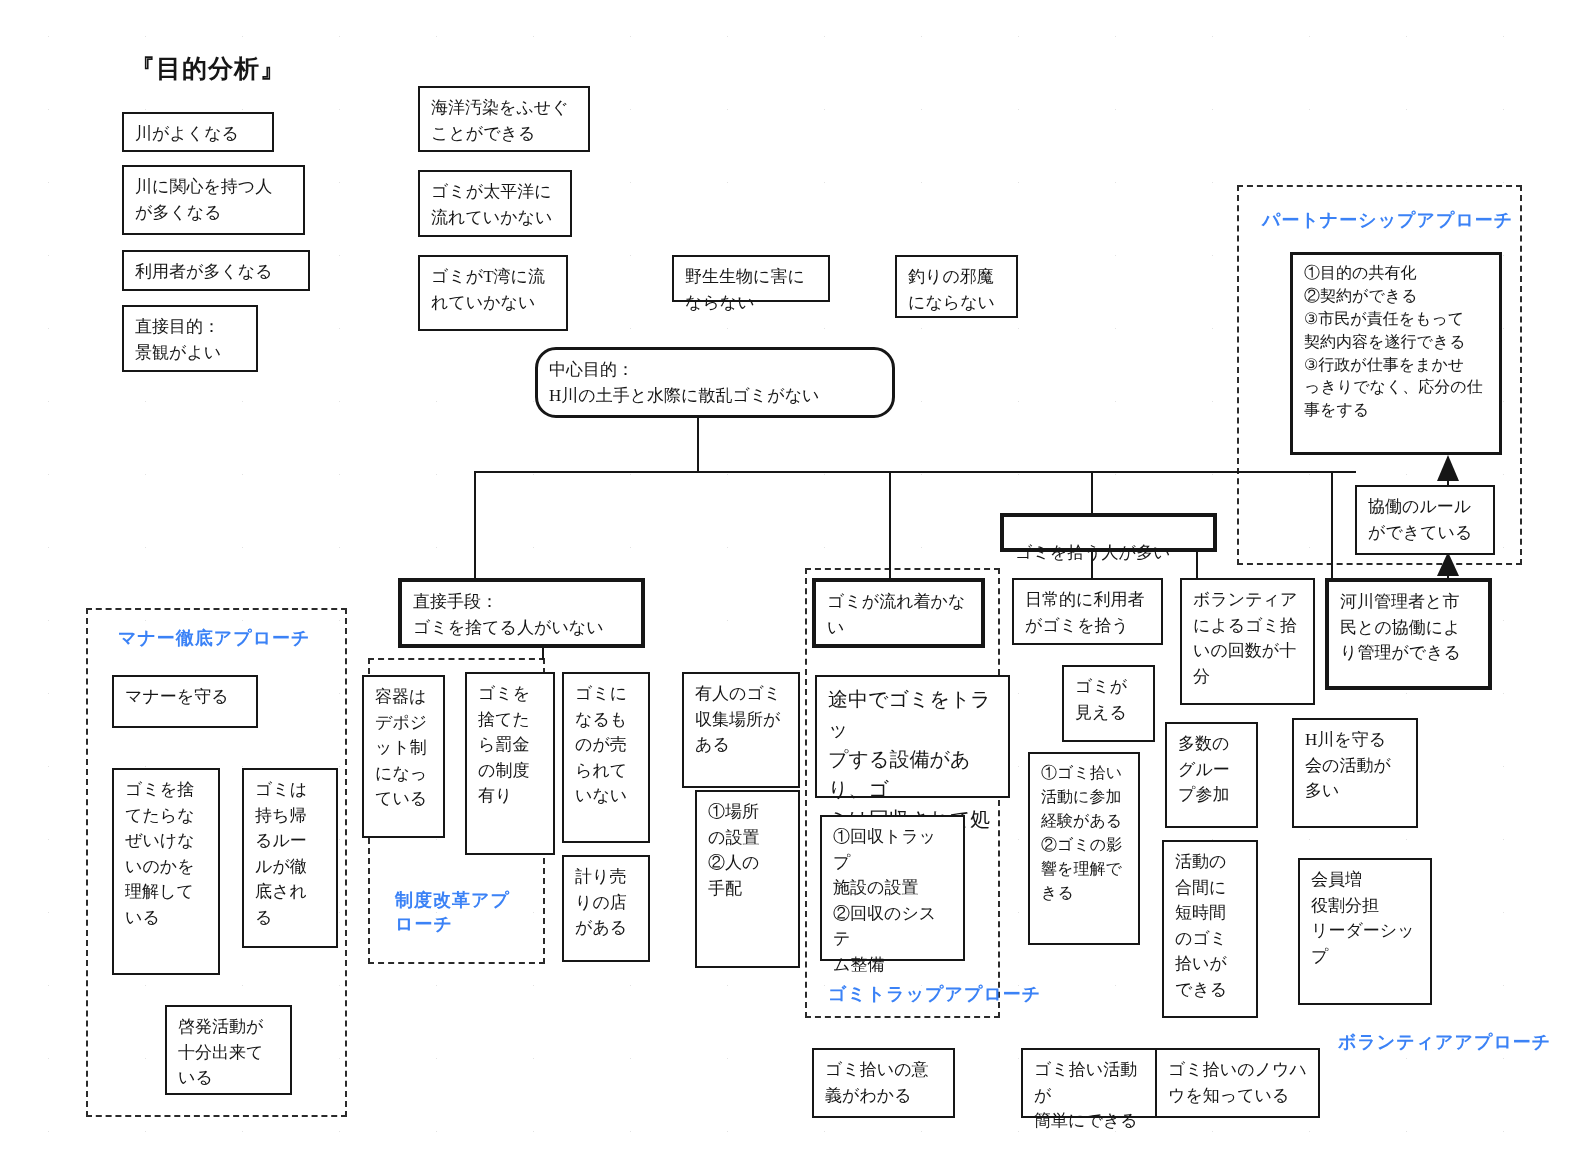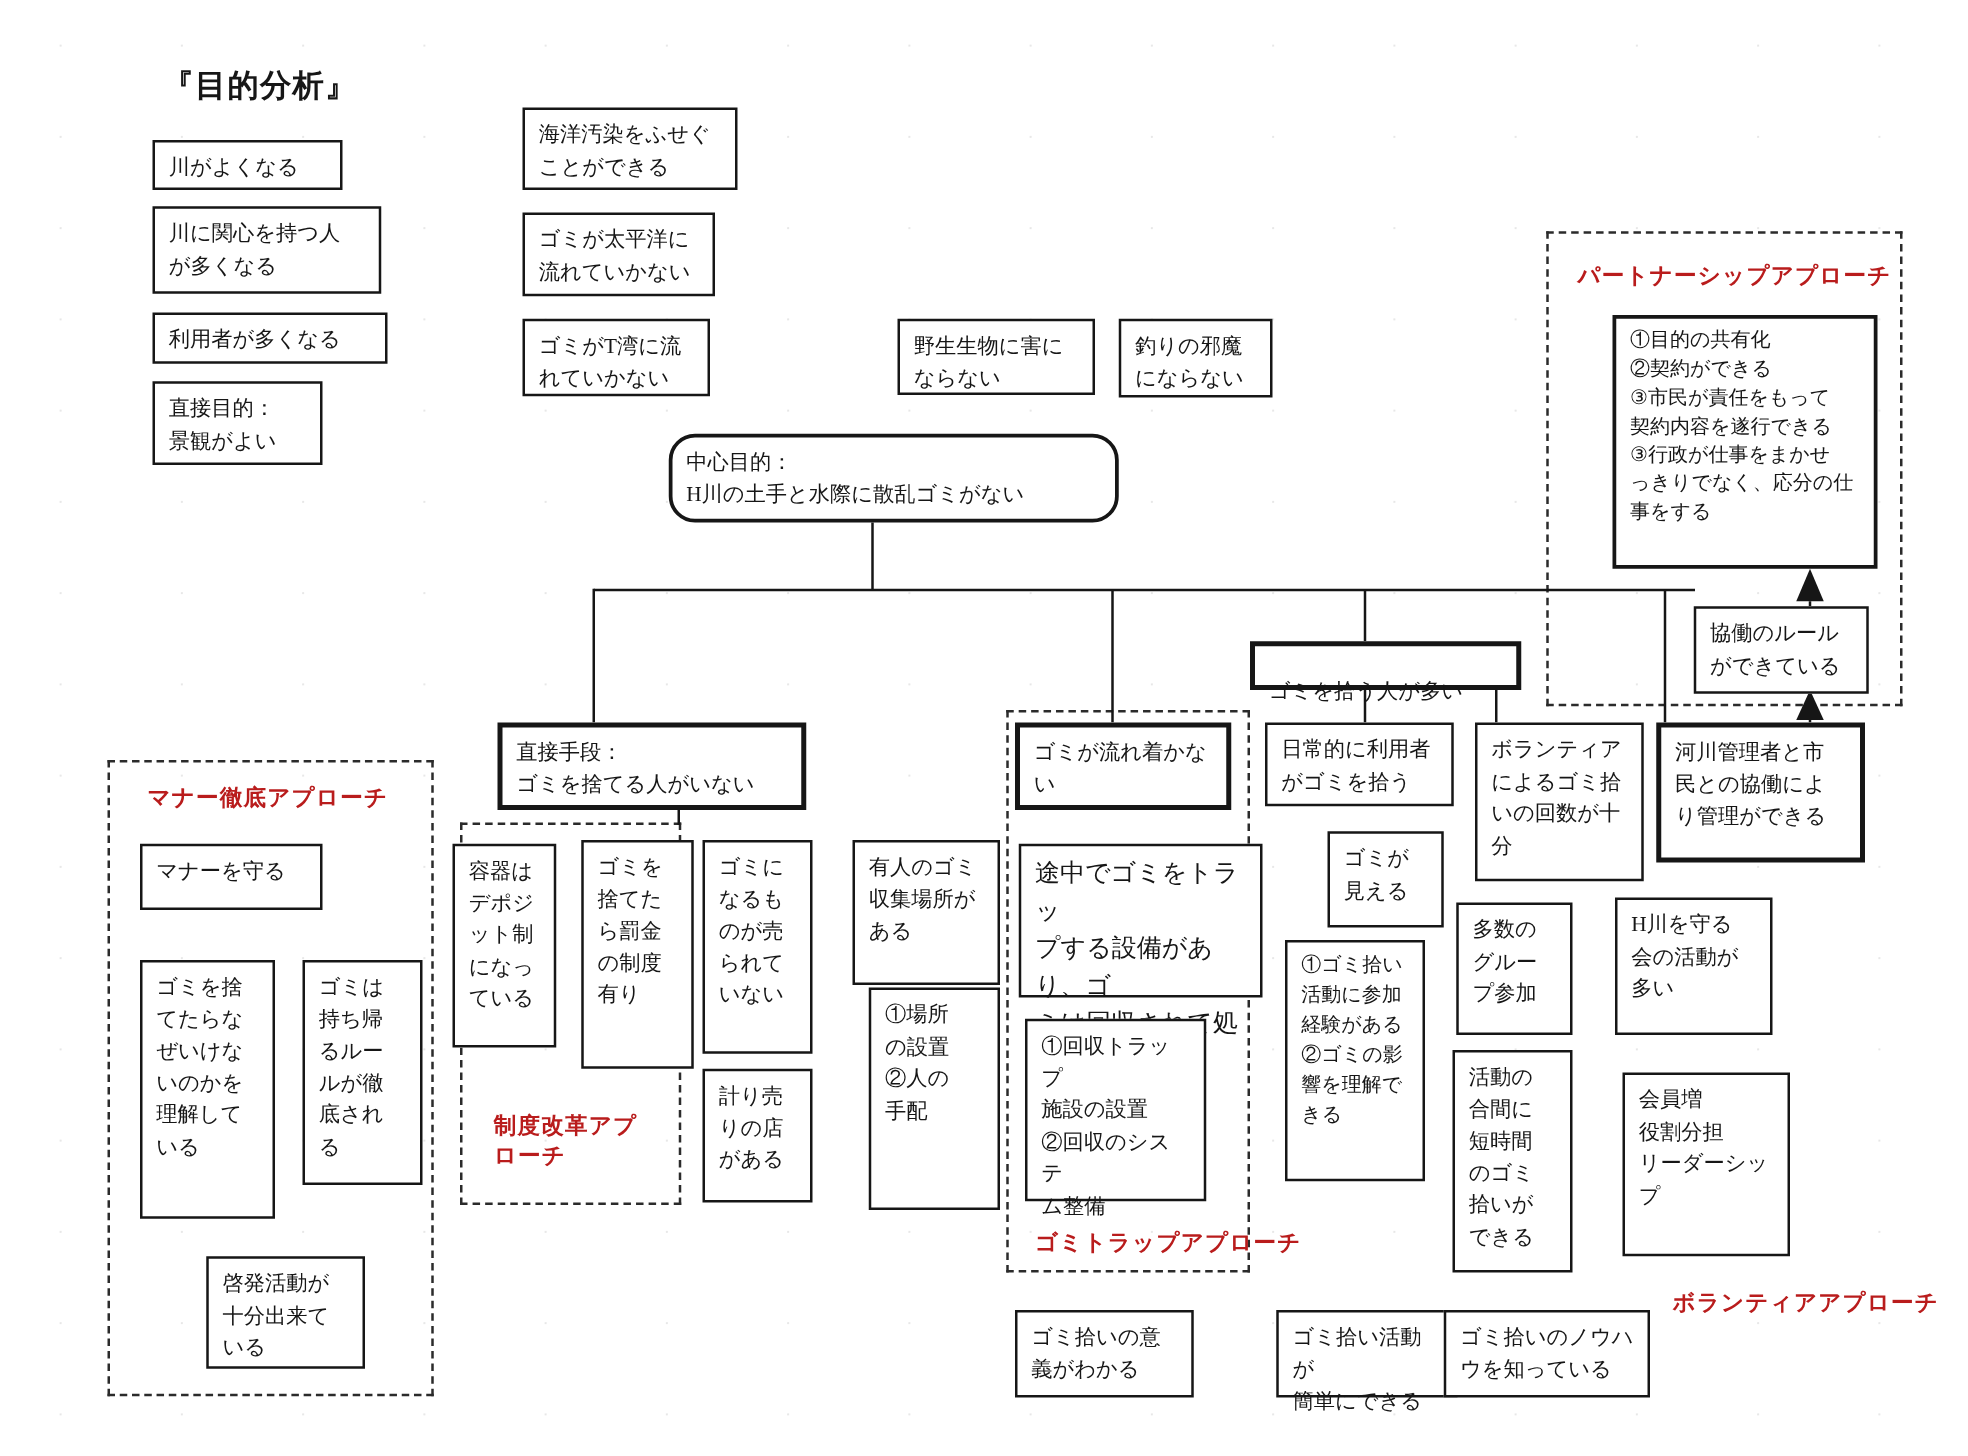--- a/index.html
+++ b/index.html
@@ -17,21 +17,21 @@
     padding:7px 11px;font-size:17px;line-height:1.5;
     white-space:pre-line;z-index:3;
   }
   .box.bold{border-width:4px;}
   .box.mid{border-width:3px;}
   .dashed{
     position:absolute;box-sizing:border-box;background:transparent;
     border:2px dashed #2b2b2b;z-index:1;
   }
   .red-label{
-    position:absolute;color:#b91c1c;font-size:18px;font-weight:600;
+    position:absolute;color:#3b82f6;font-size:18px;font-weight:600;
     white-space:pre-line;z-index:4;letter-spacing:1px;
   }
   .title{
     position:absolute;left:130px;top:52px;font-size:25px;font-weight:700;
     letter-spacing:1px;z-index:4;
   }
   svg.lines{position:absolute;left:0;top:0;z-index:2;}
 </style>
 </head>
 <body>
@@ -67,23 +67,23 @@
 <div class="box" style="left:122px;top:165px;width:183px;height:70px;">川に関心を持つ人
 が多くなる</div>
 <div class="box" style="left:122px;top:250px;width:188px;height:41px;">利用者が多くなる</div>
 <div class="box" style="left:122px;top:305px;width:136px;height:67px;">直接目的：
 景観がよい</div>
 
 <div class="box" style="left:418px;top:86px;width:172px;height:66px;">海洋汚染をふせぐ
 ことができる</div>
 <div class="box" style="left:418px;top:170px;width:154px;height:67px;">ゴミが太平洋に
 流れていかない</div>
-<div class="box" style="left:418px;top:255px;width:150px;height:62px;">ゴミがT湾に流
+<div class="box" style="left:418px;top:255px;width:150px;height:76px;">ゴミがT湾に流
 れていかない</div>
-<div class="box" style="left:672px;top:255px;width:158px;height:61px;margin-left:46px;">野生生物に害に
+<div class="box" style="left:672px;top:255px;width:158px;height:47px;">野生生物に害に
 ならない</div>
 <div class="box" style="left:895px;top:255px;width:123px;height:63px;">釣りの邪魔
 にならない</div>
 
 <div class="box mid" style="left:535px;top:347px;width:360px;height:71px;border-radius:21px;">中心目的：
 H川の土手と水際に散乱ゴミがない</div>
 
 <div class="red-label" style="left:1262px;top:208px;">パートナーシップアプローチ</div>
 <div class="box mid" style="left:1290px;top:252px;width:212px;height:203px;font-size:16px;line-height:1.43;">①目的の共有化
 ②契約ができる

